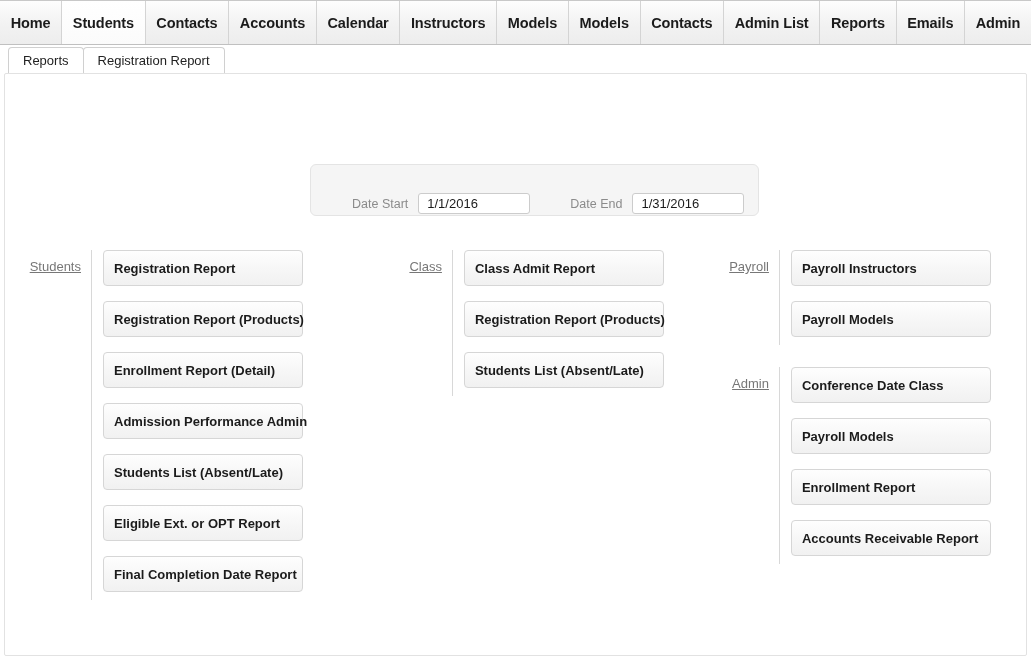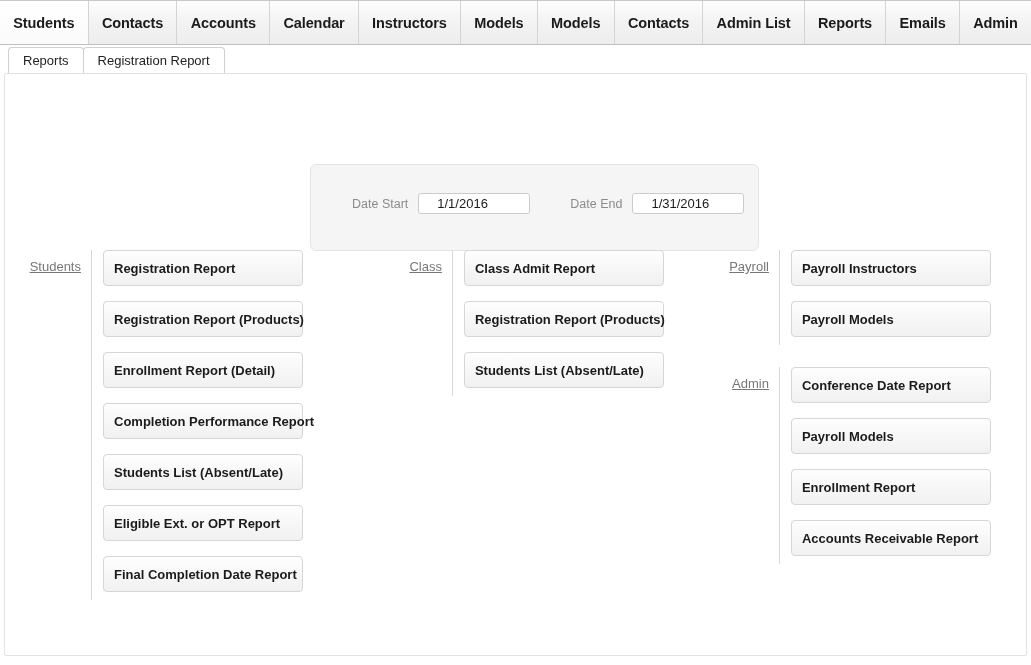--- a/index.html
+++ b/index.html
@@ -88,21 +88,21 @@
     background: #ffffff;
     box-sizing: border-box;
   }
 
   
   .datecard {
     position: absolute;
     left: 305px;
     top: 90px;
     width: 449px;
-    height: 87px;
+    height: 52px;
     background: #f5f5f5;
     border: 1px solid #e4e4e4;
     border-radius: 6px;
     box-sizing: border-box;
   }
   .datecard-row {
     position: absolute;
     left: 0; right: 0;
     top: 28px;
     display: flex;
@@ -112,21 +112,21 @@
   }
   .date-label {
     font-size: 12.5px;
     color: #8b8b8b;
     margin-right: 10px;
     white-space: nowrap;
   }
   .date-input {
     width: 112px;
     height: 21px;
-    padding: 0 18px;
+    padding: 0 8px;
     font-family: "Liberation Sans", sans-serif;
     font-size: 13px;
     color: #1b1b1b;
     background: #ffffff;
     border: 1px solid #ccc;
     border-radius: 3px;
     box-sizing: border-box;
     outline: none;
   }
   .date-gap { width: 40px; }
@@ -190,20 +190,21 @@
     text-align: left;
     cursor: pointer;
     white-space: nowrap;
   }
   .rpt-btn:last-child { margin-bottom: 0; }
 </style>
 </head>
 <body>
 
 <div class="topnav" id="topnav">
+    <div class="nav-item">Home</div>
     <div class="nav-item active">Students</div>
     <div class="nav-item">Contacts</div>
     <div class="nav-item">Accounts</div>
     <div class="nav-item">Calendar</div>
     <div class="nav-item">Instructors</div>
     <div class="nav-item">Models</div>
     <div class="nav-item">Models</div>
     <div class="nav-item">Contacts</div>
     <div class="nav-item">Admin List</div>
     <div class="nav-item">Reports</div>
@@ -230,21 +231,21 @@
 
   <div class="columns">
 
     <div class="col col-1">
       <div class="group">
         <div class="group-label">Students</div>
         <div class="group-body">
             <button class="rpt-btn">Registration Report</button>
             <button class="rpt-btn">Registration Report (Products)</button>
             <button class="rpt-btn">Enrollment Report (Detail)</button>
-            <button class="rpt-btn">Completion Performance Report</button>
+            <button class="rpt-btn">Admission Performance Admin</button>
             <button class="rpt-btn">Students List (Absent/Late)</button>
             <button class="rpt-btn">Eligible Ext. or OPT Report</button>
             <button class="rpt-btn">Final Completion Date Report</button>
           </div>
       </div>
     </div>
 
     <div class="col col-2">
       <div class="group">
         <div class="group-label">Class</div>
@@ -260,21 +261,21 @@
       <div class="group">
         <div class="group-label">Payroll</div>
         <div class="group-body">
             <button class="rpt-btn">Payroll Instructors</button>
             <button class="rpt-btn">Payroll Models</button>
           </div>
       </div>
       <div class="group">
         <div class="group-label">Admin</div>
         <div class="group-body">
-            <button class="rpt-btn">Conference Date Report</button>
+            <button class="rpt-btn">Conference Date Class</button>
             <button class="rpt-btn">Payroll Models</button>
             <button class="rpt-btn">Enrollment Report</button>
             <button class="rpt-btn">Accounts Receivable Report</button>
           </div>
       </div>
     </div>
 
   </div>
 </div>
 

